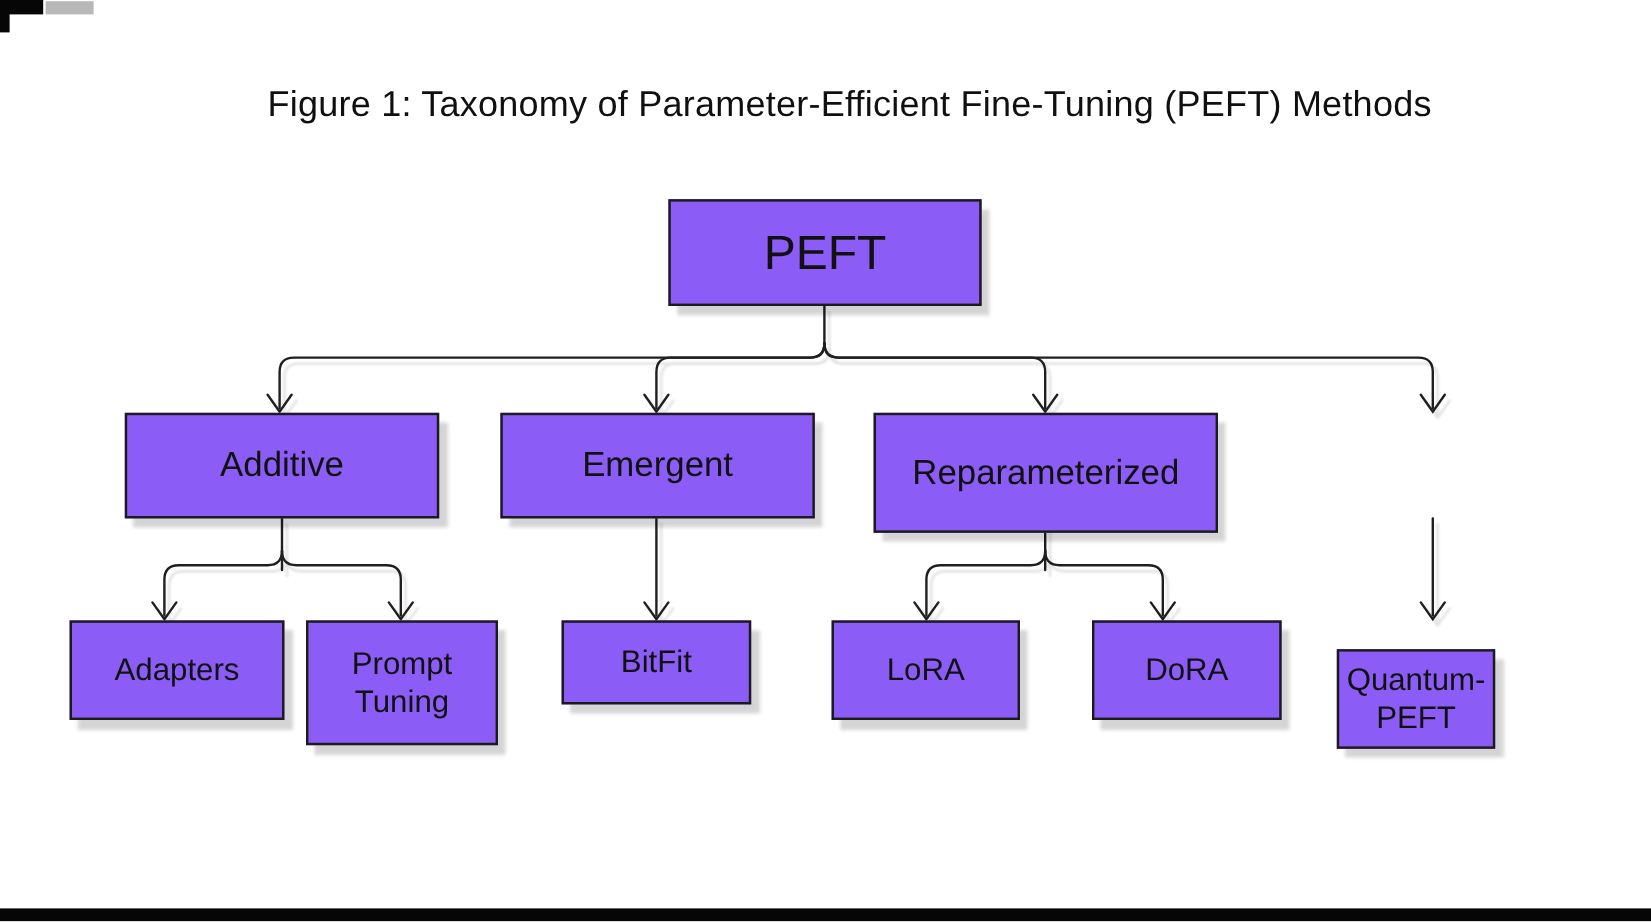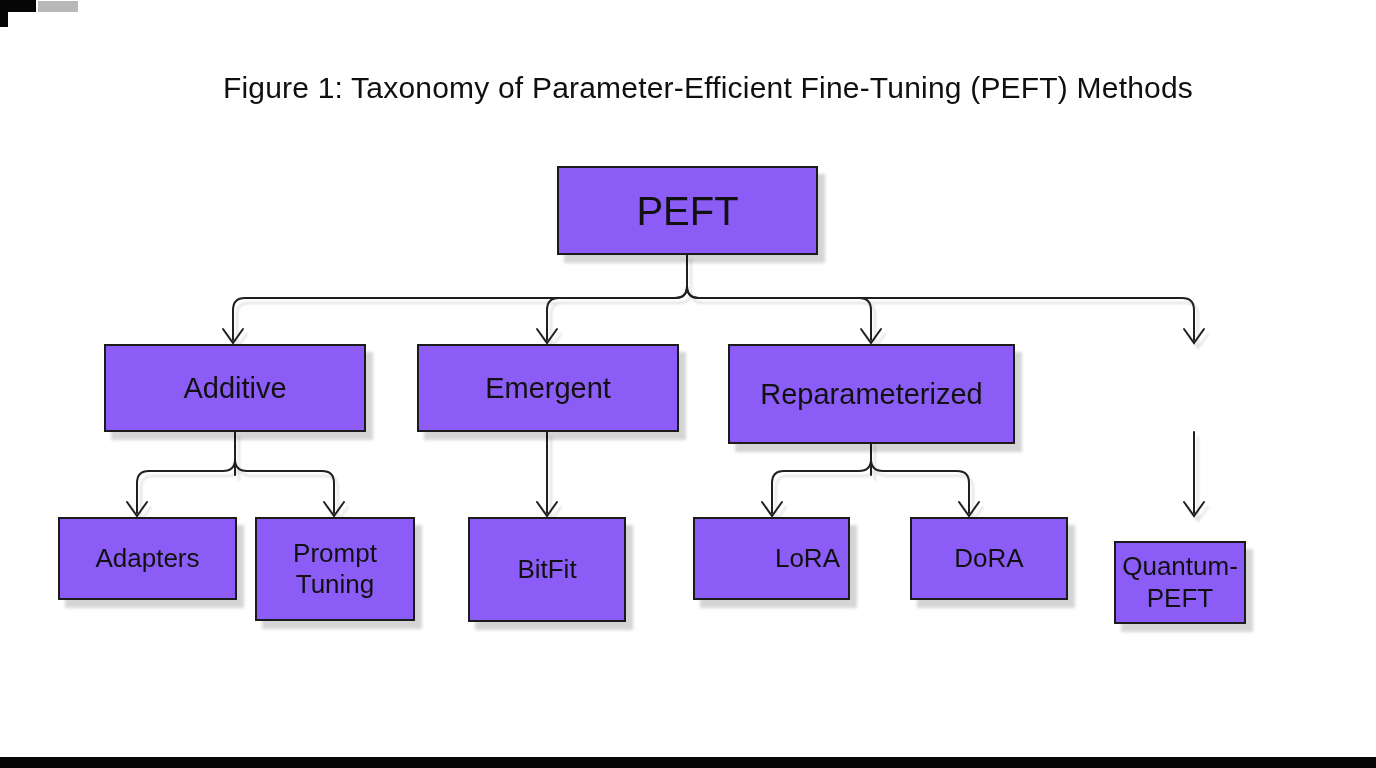--- a/index.html
+++ b/index.html
@@ -21,22 +21,22 @@
   .lvl1{font-size:40px;}
   .lvl2{font-size:29px;}
   .lvl3{font-size:26px;}
   .n-peft{left:557px;top:166px;width:261px;height:89px;}
   .n-additive{left:104px;top:344px;width:262px;height:88px;}
   .n-selective{left:417px;top:344px;width:262px;height:88px;}
   .n-reparameterized{left:728px;top:344px;width:287px;height:100px;}
   .n-emergent{left:1063px;top:344px;width:262px;height:88px;}
   .n-adapters{left:58px;top:517px;width:179px;height:83px;}
   .n-prompt{left:255px;top:517px;width:160px;height:104px;justify-content:flex-end;}
-  .n-bitfit{left:468px;top:517px;width:158px;height:105px;}
-  .n-lora{left:693px;top:517px;width:157px;height:83px;justify-content:flex-end;}
+  .n-bitfit{left:468px;top:517px;width:158px;height:70px;}
+  .n-lora{left:693px;top:517px;width:157px;height:83px;}
   .n-dora{left:890px;top:517px;width:158px;height:83px;margin-left:20px;}
   .n-quantum{left:1114px;top:541px;width:132px;height:83px;}
   .artifact{position:absolute;background:#060606;}
   .a-tl-1{left:0;top:0;width:36px;height:12px;}
   .a-tl-2{left:0;top:0;width:8px;height:27px;}
   .a-tl-3{left:38px;top:1px;width:40px;height:11px;background:rgba(0,0,0,0.28);}
   .a-bottom{left:0;top:757px;width:1376px;height:11px;}
 </style>
 </head>
 <body>

